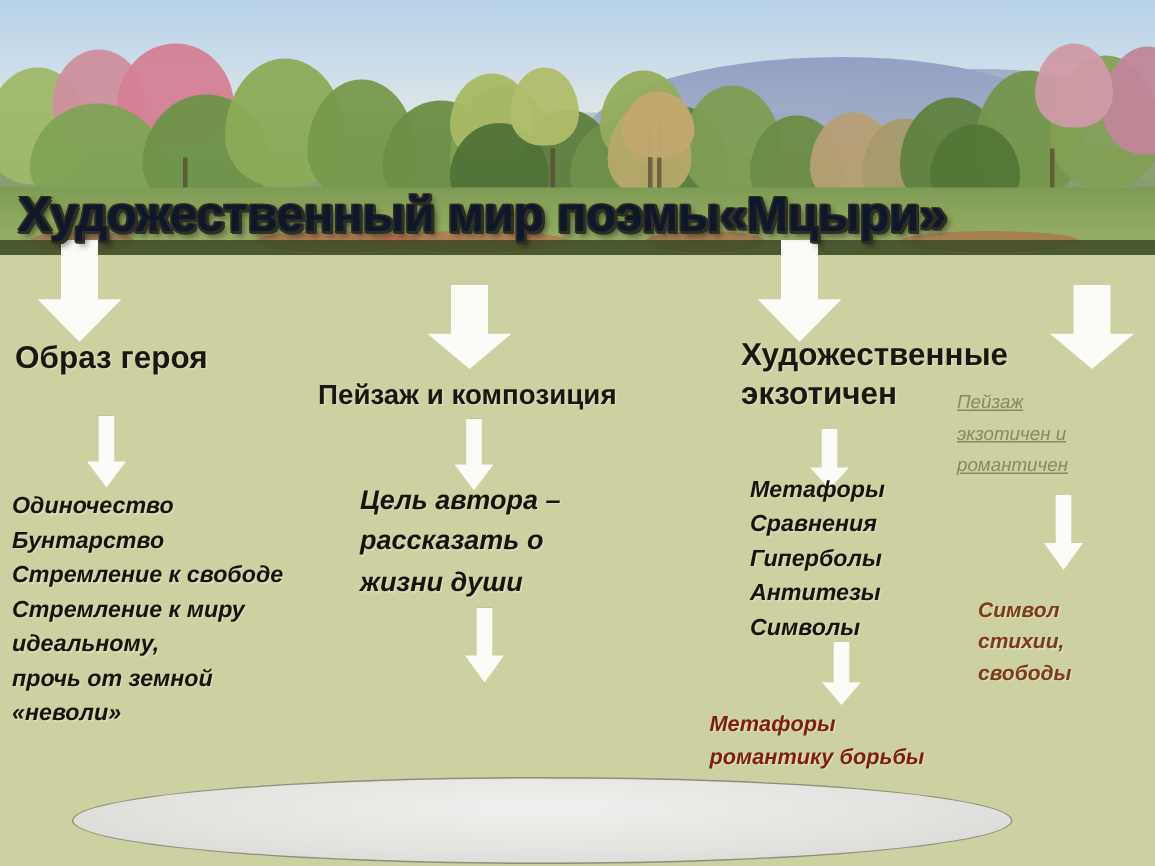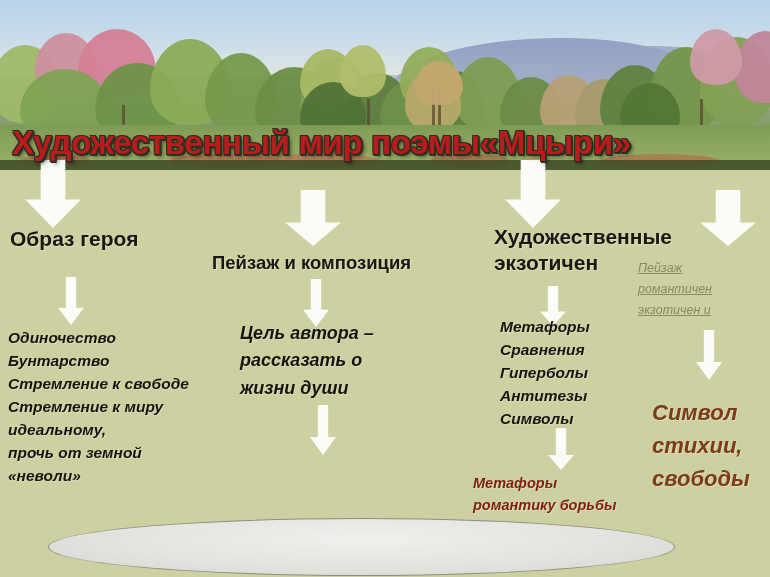--- a/index.html
+++ b/index.html
@@ -82,21 +82,21 @@
     background: #3c4a26;
     opacity: .85;
   }
 
   
   .title {
     position: absolute;
     left: 12px; top: 124px;
     font-size: 33px;
     font-weight: bold;
-    color: #b91c1c;
+    color: #0f172a;
     letter-spacing: -0.3px;
     white-space: nowrap;
     text-shadow:
        2px 2px 0 #2e2f22, -1px -1px 0 #2e2f22,
        1px -1px 0 #2e2f22, -1px 1px 0 #2e2f22,
        2px 0 0 #2e2f22, 0 2px 0 #2e2f22,
        3px 3px 4px rgba(0,0,0,.55);
     z-index: 6;
   }
 
@@ -153,21 +153,21 @@
     font-size: 14.5px;
     font-weight: bold;
     font-style: italic;
     color: #7e1f0e;
     line-height: 1.55;
     text-shadow: 1px 1px 0 rgba(255,255,255,.3);
     z-index: 4;
   }
   .browntext {
     position: absolute;
-    font-size: 22px;
+    font-size: 14px;
     font-weight: bold;
     font-style: italic;
     color: #7b3c17;
     line-height: 1.5;
     text-shadow: 1px 1px 0 rgba(255,255,255,.3);
     z-index: 4;
   }
   .faded {
     position: absolute;
     font-size: 12.5px;
@@ -289,22 +289,22 @@
 Сравнения
 Гиперболы
 Антитезы
 Символы</div>
   <div class="smallarrow" style="left:548px; top:428px; height:42px;"></div>
   <div class="redtext" style="left:473px; top:472px; width:215px; white-space:pre-line;">Метафоры
 романтику борьбы</div>
 
   <div class="faded" style="left:638px; top:258px; width:124px;">
     <span>Пейзаж</span>
+    <span>экзотичен и</span>
     <span>романтичен</span>
-    <span>экзотичен и</span>
   </div>
   <div class="smallarrow" style="left:696px; top:330px; height:50px;"></div>
   <div class="browntext" style="left:652px; top:396px; width:115px; white-space:pre-line;">Символ
 стихии,
 свободы</div>
 
   <div class="oval"></div>
 
 </div>
 

